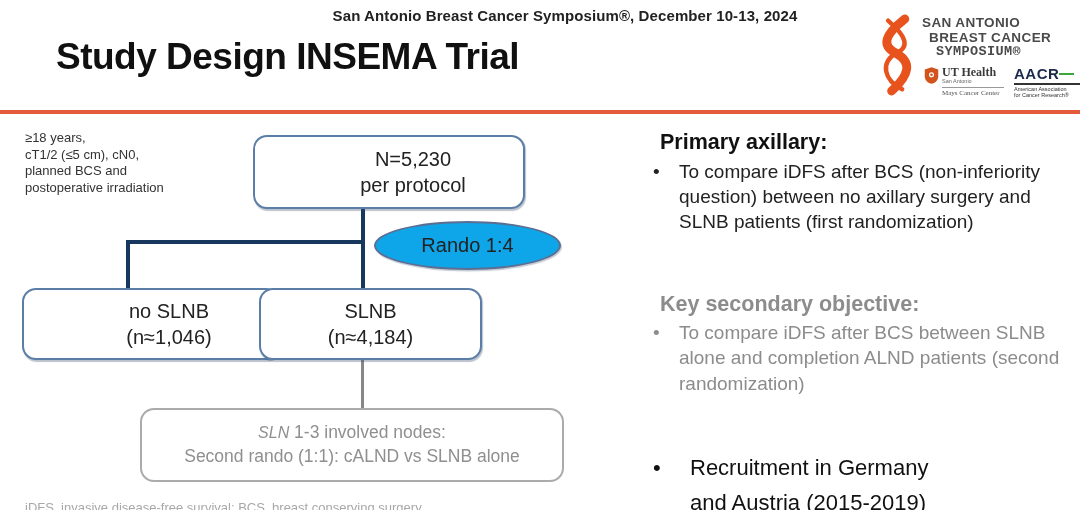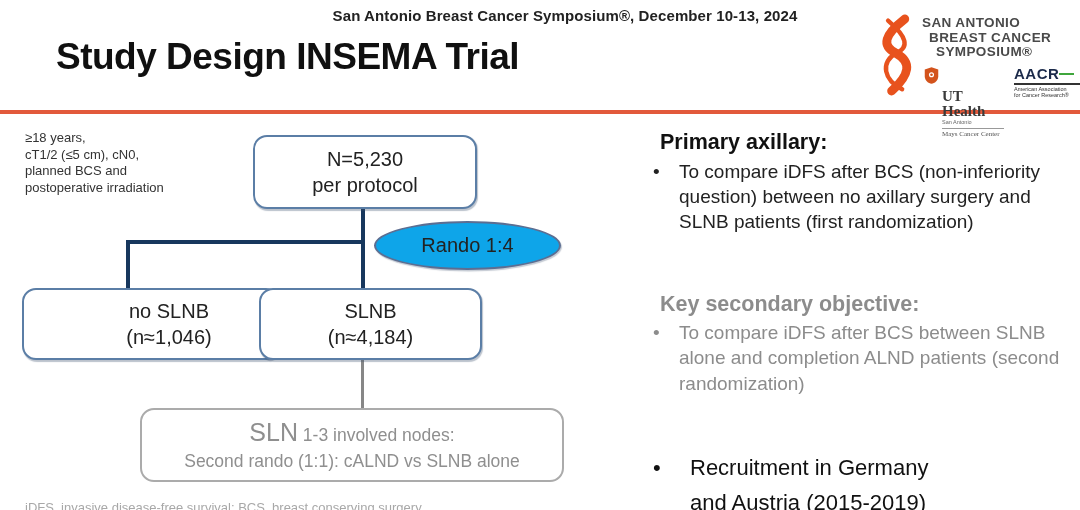--- a/index.html
+++ b/index.html
@@ -17,66 +17,66 @@
     font-size:37px;font-weight:bold;color:#101010;letter-spacing:-.5px;
   }
   .divider{position:absolute;left:0;top:110px;width:1080px;height:4px;background:#E2593B;}
 
   
   .logo{position:absolute;right:14px;top:6px;width:192px;height:100px;}
   .ribbon{position:absolute;left:0;top:6px;}
   .logo-name{position:absolute;left:48px;top:10px;line-height:1.08;
     font-size:13.5px;font-weight:bold;color:#4a4a4a;letter-spacing:.4px;white-space:nowrap;}
   .logo-name .l2{margin-left:7px;}
-  .logo-name .l3{margin-left:14px;}
+  .logo-name .l3{margin-left:14px;font-family:Liberation Mono, monospace;}
   .logo-partners{position:absolute;left:50px;top:60px;display:flex;gap:10px;align-items:flex-start;}
   .ut-block{display:flex;gap:3px;}
   .ut-texts{line-height:1;}
-  .ut-name{font-family:"Liberation Serif",serif;font-size:15px;color:#3a3a3a;font-weight:bold;margin-top:23px;}
+  .ut-name{font-family:"Liberation Serif",serif;font-size:12px;color:#3a3a3a;font-weight:bold;}
   .ut-sub{font-size:5.5px;color:#666;margin-top:1px;}
   .ut-rule{width:62px;height:1px;background:#999;margin:2px 0;}
   .ut-center{font-family:"Liberation Serif",serif;font-size:7px;color:#555;}
   .aacr-block{line-height:1;}
   .aacr-word{position:relative;font-size:15px;font-weight:bold;color:#1B2A4A;letter-spacing:.5px;}
   .aacr-green{position:absolute;right:8px;top:46%;width:15px;height:2.5px;background:#3FA63C;}
   .aacr-rule{width:68px;height:1.5px;background:#333;margin:2px 0 1px;}
   .aacr-sub{font-size:5.5px;color:#333;white-space:pre-line;line-height:1.15;}
 
   
   .eligibility{
     position:absolute;left:25px;top:130px;font-size:13px;color:#333;
     line-height:1.28;white-space:pre-line;
   }
   .fc-box{
     position:absolute;background:#fff;border:2px solid #5B7EA6;border-radius:14px;
     display:flex;align-items:center;justify-content:center;text-align:center;
     font-size:20px;color:#222;line-height:1.3;white-space:pre-line;z-index:2;
     box-shadow:1px 1.5px 1px rgba(60,80,110,.35);
   }
-  .box-protocol{left:253px;top:135px;width:220px;height:70px;}
+  .box-protocol{left:253px;top:135px;width:220px;height:70px;padding-left:48px;}
   .box-noslnb{left:22px;top:288px;width:218px;height:68px;padding-left:36px;}
   .box-slnb{left:259px;top:288px;width:219px;height:68px;}
   .rando-ellipse{
     position:absolute;left:374px;top:221px;width:183px;height:45px;
     background:#0ea5e9;border:2px solid #5C6E92;border-radius:50%;
     display:flex;align-items:center;justify-content:center;
     font-size:20px;color:#222;z-index:3;box-shadow:1px 1.5px 1px rgba(60,80,110,.3);
   }
   .conn{position:absolute;background:#17375D;z-index:1;}
   .conn-v1{left:361px;top:204px;width:4px;height:86px;}
   .conn-h1{left:126px;top:240px;width:239px;height:4px;}
   .conn-v2{left:126px;top:240px;width:4px;height:50px;}
   .conn-gray{position:absolute;left:361px;top:354px;width:3px;height:56px;background:#878787;z-index:1;}
   .box-secondrando{
     position:absolute;left:140px;top:408px;width:420px;height:70px;
     background:#fff;border:2px solid #ABABAB;border-radius:14px;
     display:flex;flex-direction:column;align-items:center;justify-content:center;
     color:#8f8f8f;text-align:center;z-index:2;line-height:1.35;
   }
-  .box-secondrando .big{font-size:25px;}
+  .box-secondrando .big{font-size:16px;font-style:italic;}
   .box-secondrando .rest{font-size:17.5px;}
   .footnote{position:absolute;left:25px;top:500px;font-size:13px;color:#a8a8a8;white-space:nowrap;}
 
   
   .obj-heading{position:absolute;margin:0;font-size:21.5px;font-weight:bold;color:#111;}
   .h-primary{left:660px;top:130px;}
   .h-secondary{left:660px;top:292px;color:#8C8C8C;}
   .bullet-row{position:absolute;display:flex;}
   .bullet-row .dot{width:26px;flex:none;font-size:19px;color:inherit;}
   .b-primary{left:653px;top:160px;width:418px;font-size:19px;color:#222;line-height:1.31;}

